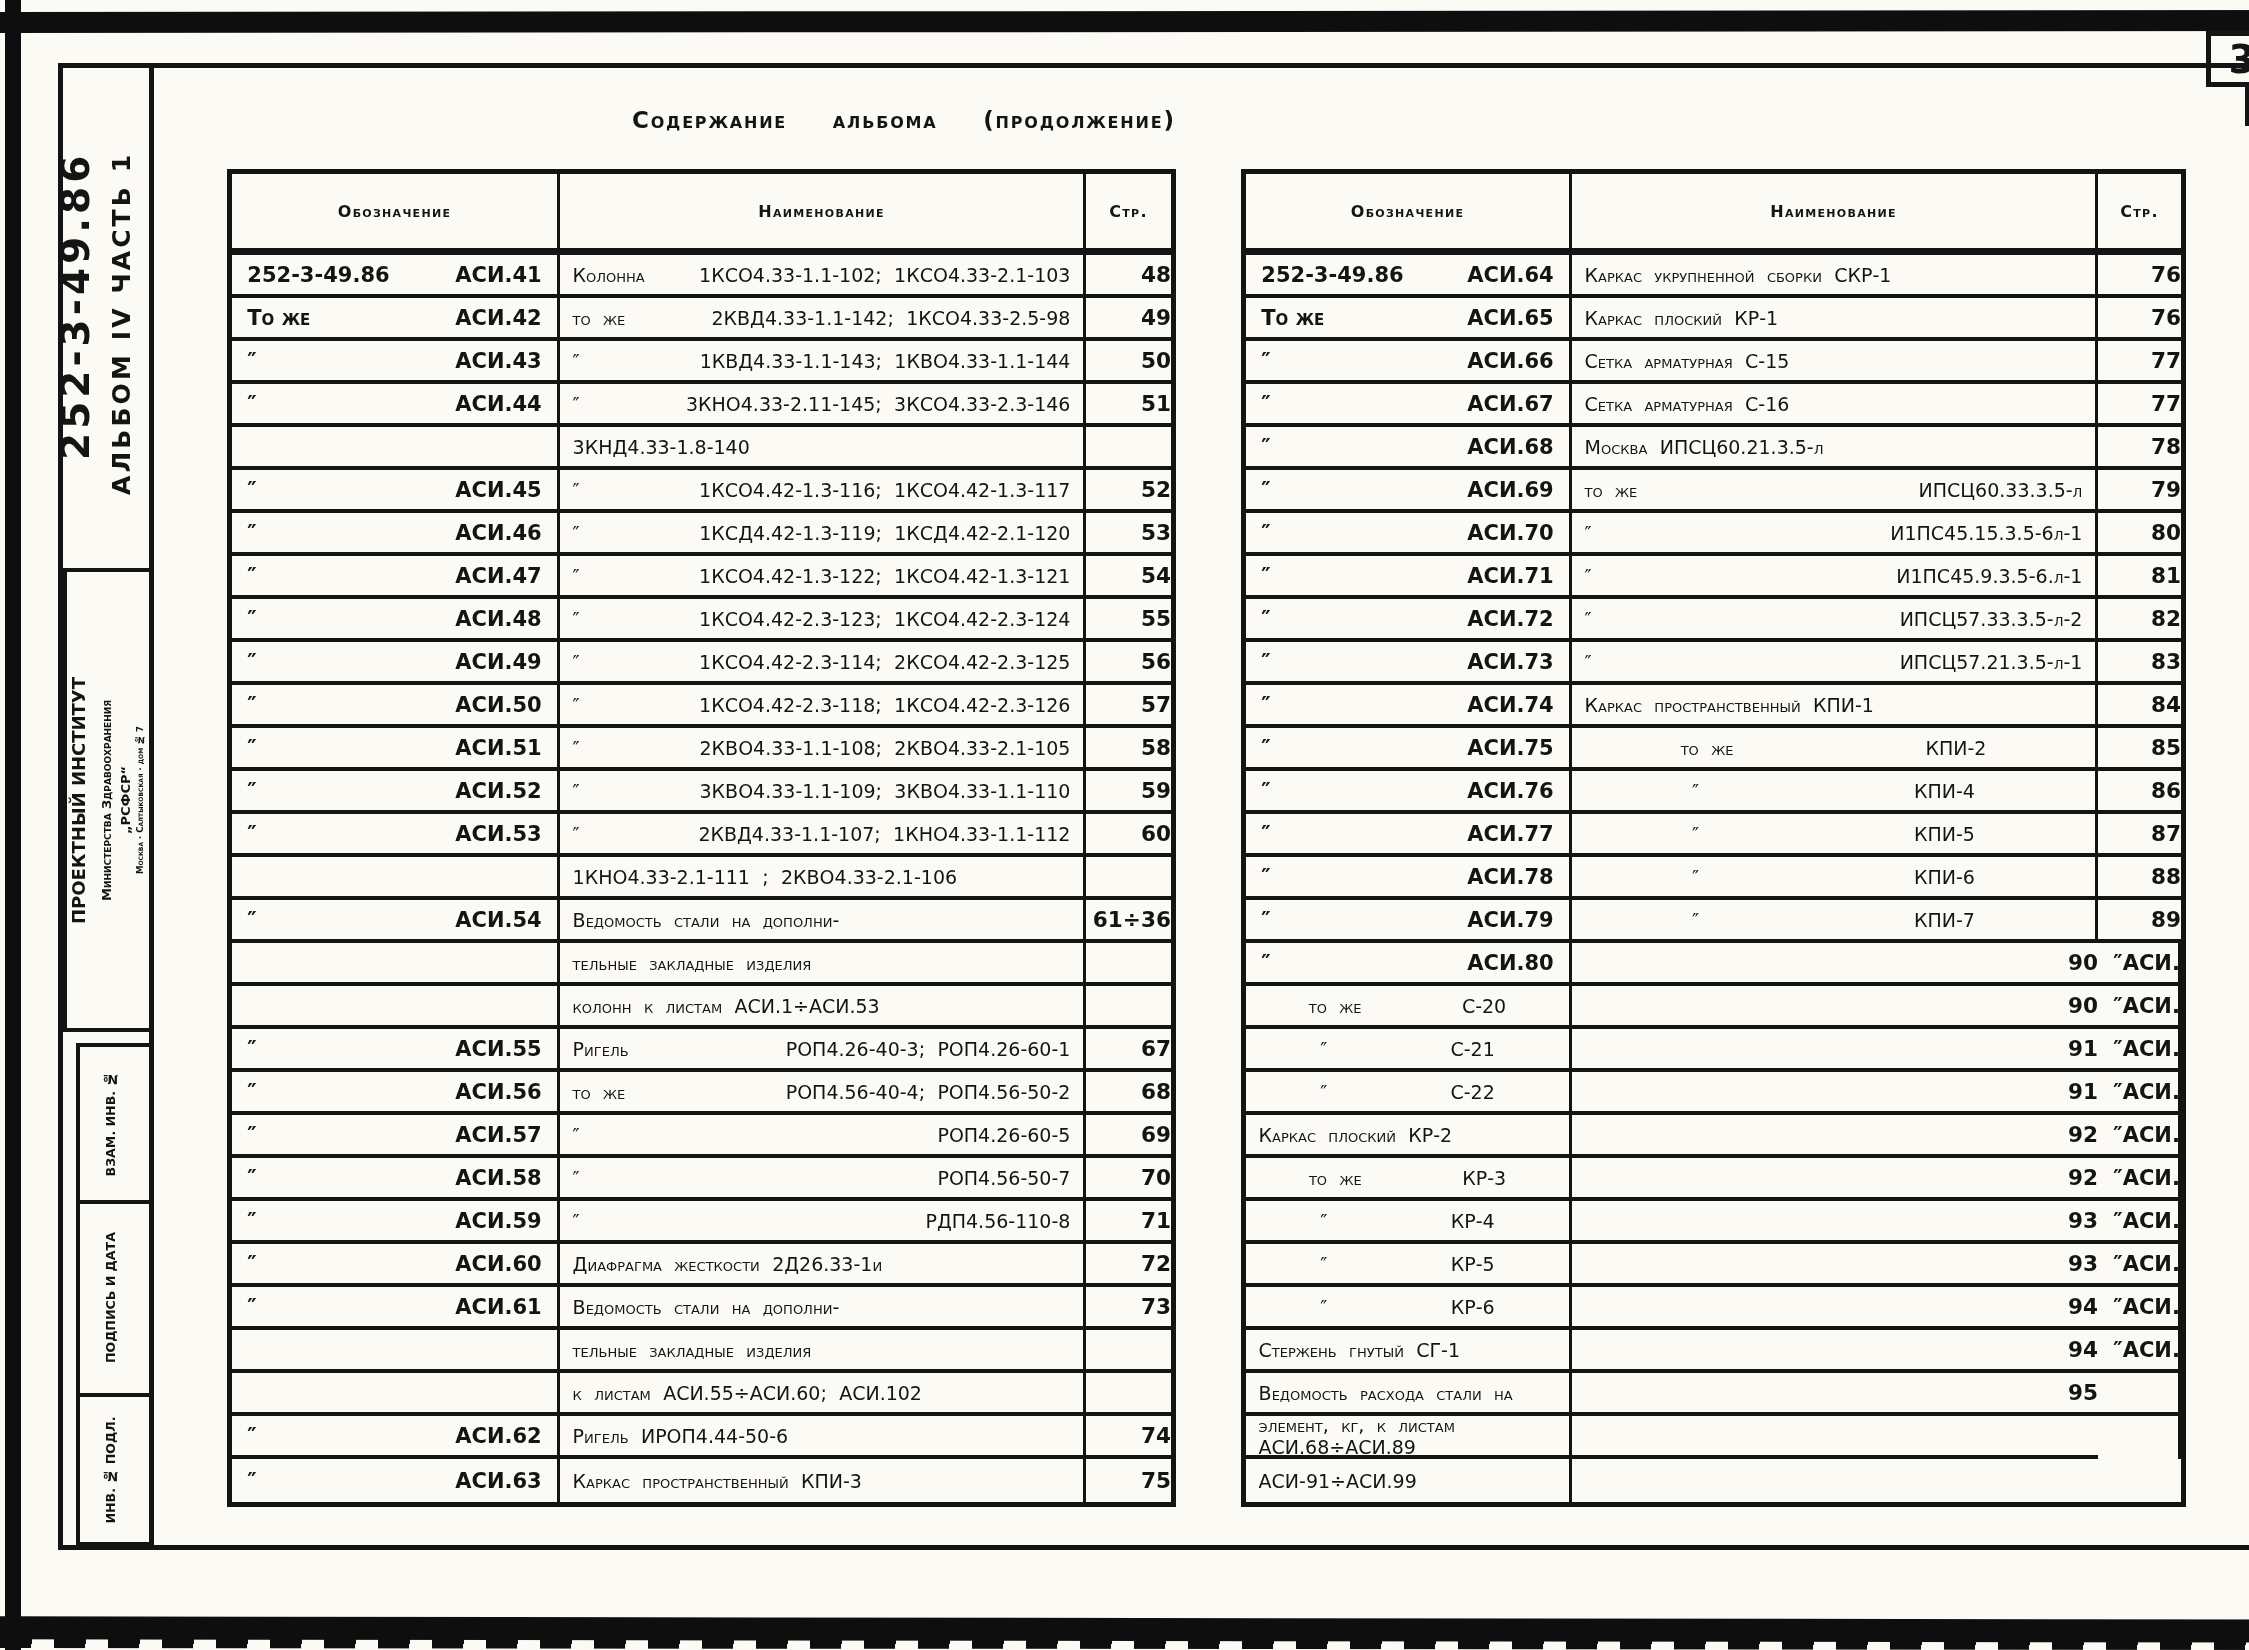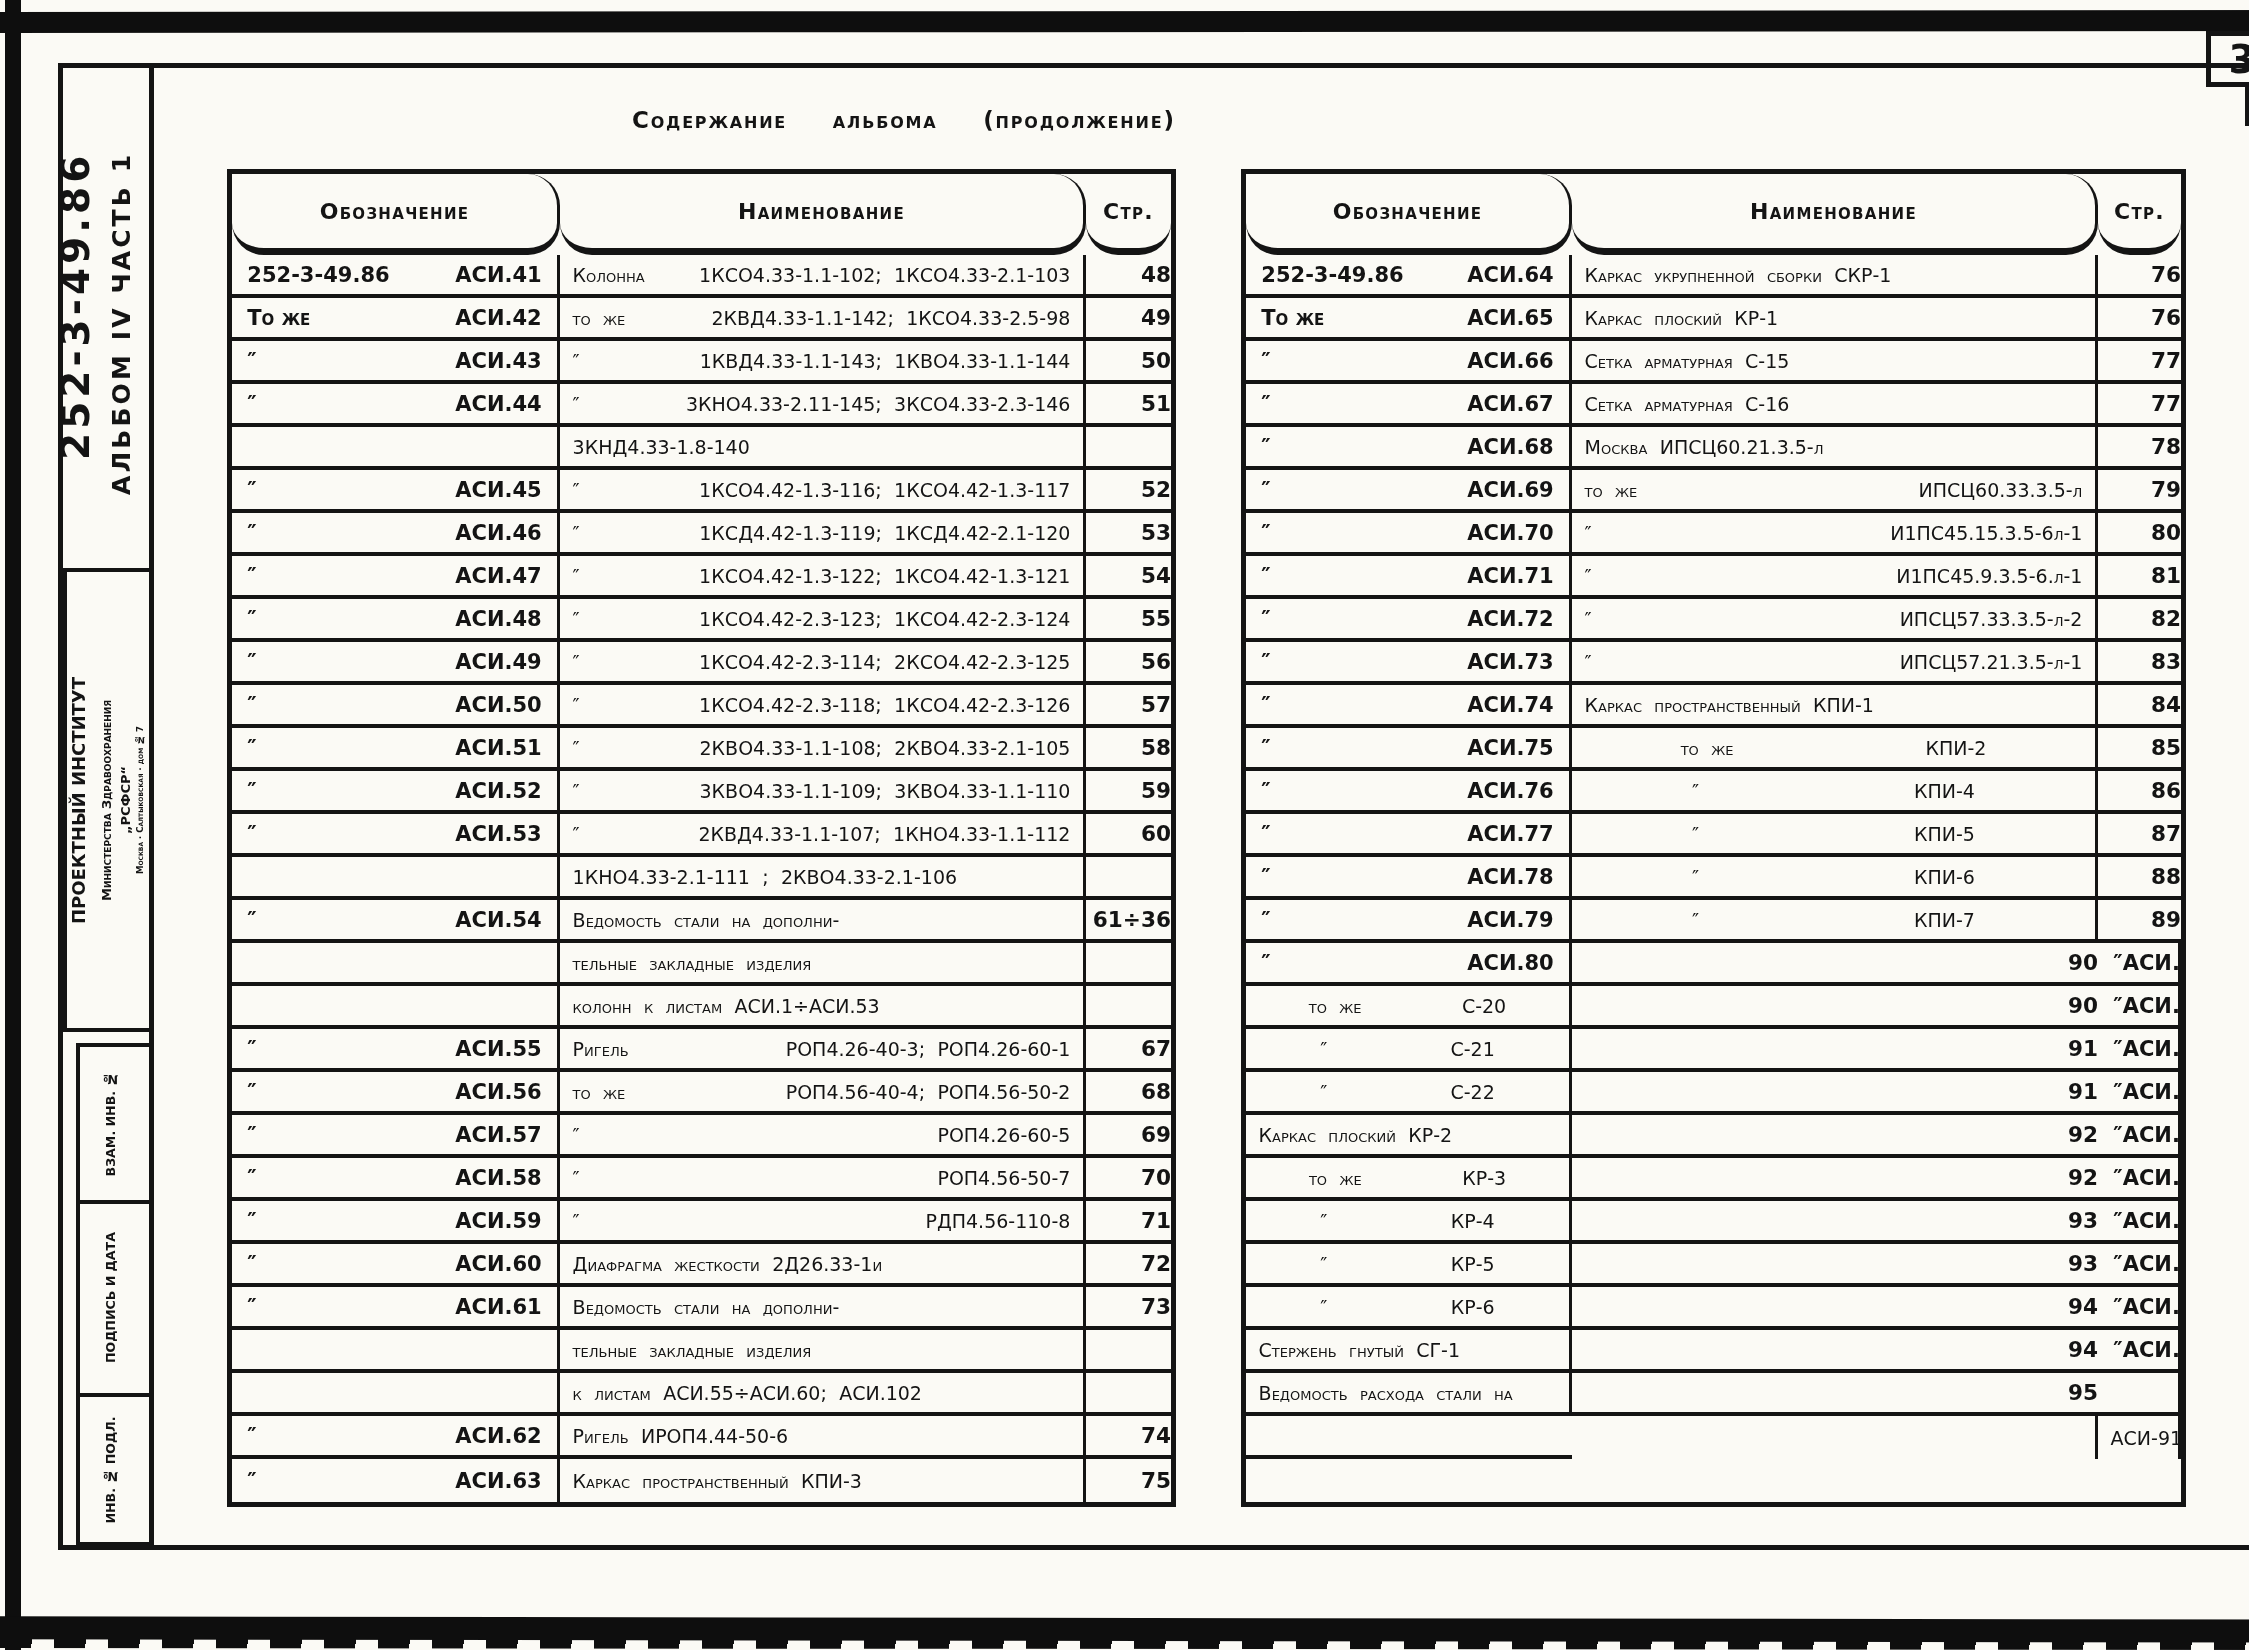--- a/index.html
+++ b/index.html
@@ -60,22 +60,22 @@
   .cell{
     border-right:3.1px solid #141414;border-bottom:4.5px solid #141414;
     display:flex;align-items:center;overflow:hidden;
     font-variant:small-caps;box-sizing:border-box;
   }
   .cell.c2{border-right:none;justify-content:flex-end;font-size:21.6px;font-weight:600;}
   .cell.c0{justify-content:space-between;padding:0 15.3px;font-size:21px;font-weight:600;}
   .cell.c1{justify-content:space-between;padding:0 12.6px;font-size:19px;font-weight:400;word-spacing:6.3px;}
   .cell.c1.mid{justify-content:space-around;}
   .cell.c1 > span:only-child{margin-right:auto;}
-  .cell.head{justify-content:center;font-size:22px;font-weight:700;
-    border-bottom:7.2px solid #141414;letter-spacing:1.3px;word-spacing:normal;padding:0;border-radius:32px;}
+  .cell.head{justify-content:center;font-size:16px;font-weight:700;
+    border-bottom:7.2px solid #141414;letter-spacing:1.3px;word-spacing:normal;padding:0;}
   .doc-table > .cell:nth-last-child(-n+3){border-bottom:none;}
 </style>
 </head>
 <body>
 
 <div class="band" id="band-top"></div>
 <div class="band" id="band-left"></div>
 <div class="band" id="band-bottom"></div>
 <div id="squiggle-bottom"></div>
 
@@ -675,20 +675,23 @@
       <span>″</span>
       <span>АСИ.90</span>
     </div>
     <div class="cell c1">
       <span>Ведомость расхода стали на</span>
     </div>
     <div class="cell c2">
       <span>95</span>
     </div>
     <div class="cell c0"></div>
+    <div class="cell c1">
+      <span>элемент, кг, к листам АСИ.68÷АСИ.89</span>
+    </div>
     <div class="cell c2"></div>
     <div class="cell c0"></div>
     <div class="cell c1">
       <span>АСИ-91÷АСИ.99</span>
     </div>
     <div class="cell c2"></div>
   </div>
 
 
 </body></html>

